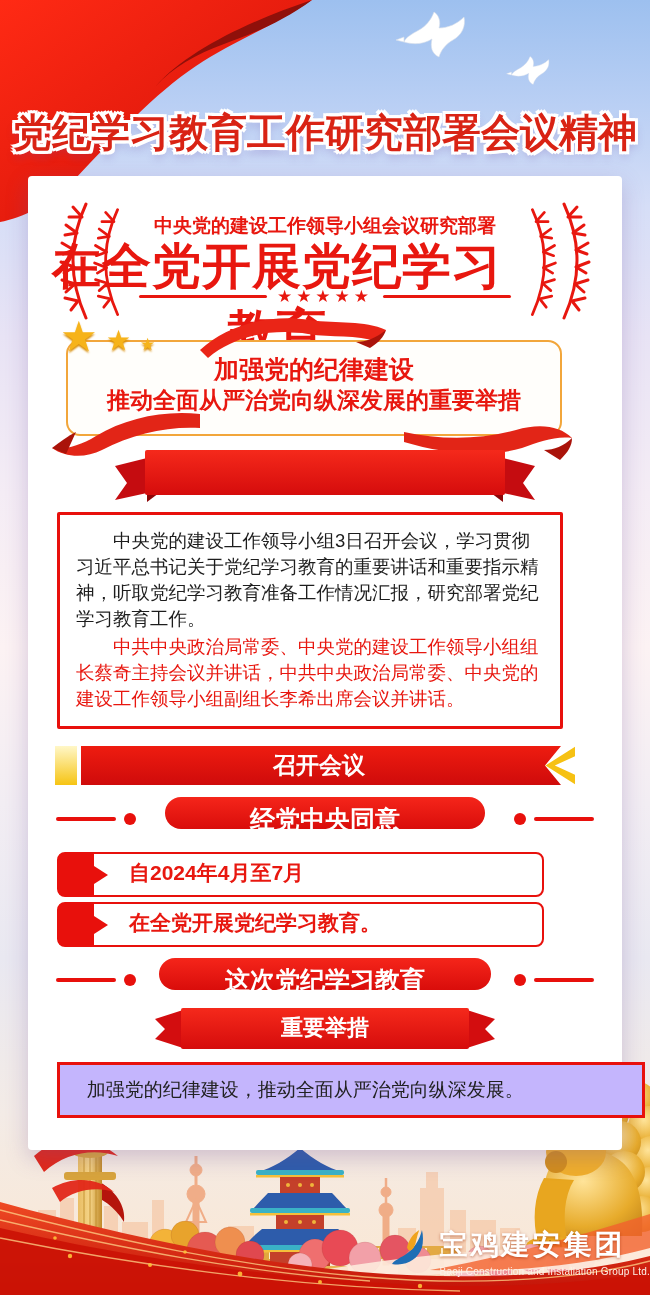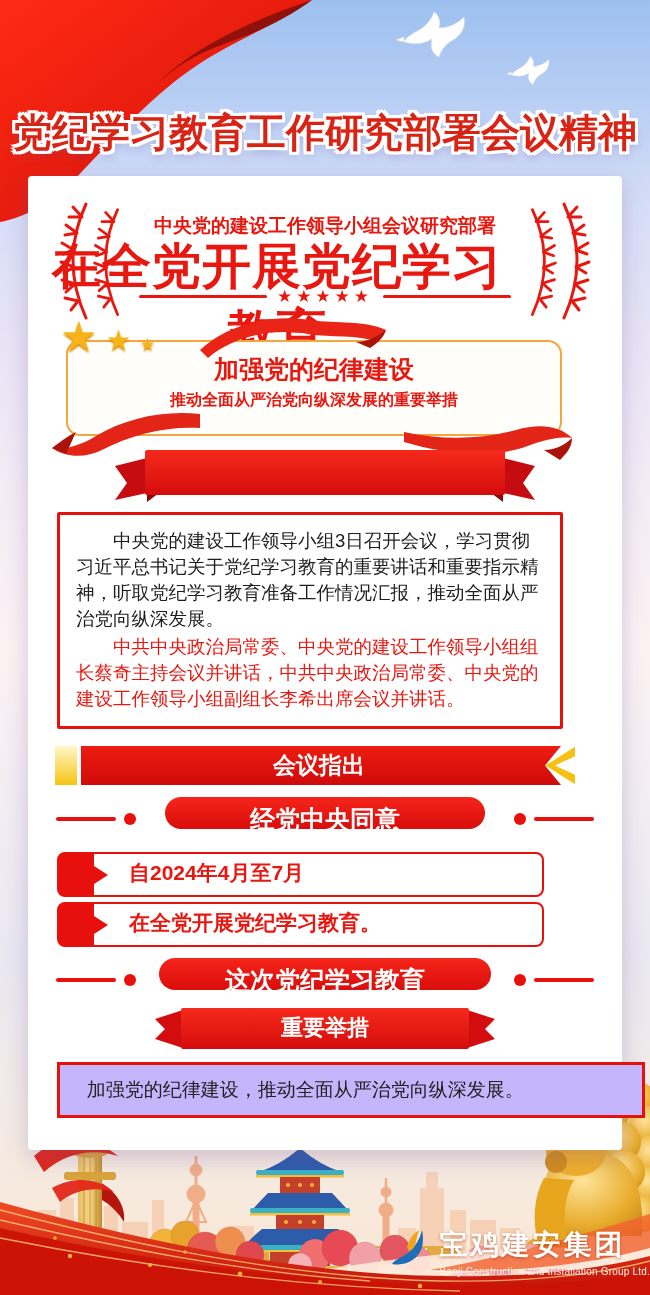--- a/index.html
+++ b/index.html
@@ -31,21 +31,21 @@
   #hdr-big{left:0;top:58px;width:498px;text-align:center;font-size:49px;font-weight:900;color:#e8170f;letter-spacing:1px;}
   #stars-row{left:0;top:110px;width:594px;display:flex;align-items:center;justify-content:center;}
   .hline{width:128px;height:3px;background:#e8170f;border-radius:2px;}
   #stars-glyphs{font-size:17px;color:#e8170f;letter-spacing:4px;margin:0 10px;white-space:nowrap;}
   
   #goldbox{
     left:38px;top:164px;width:492px;height:92px;border:2px solid #f2a63b;border-radius:14px;
     background:#fffefb;text-align:center;
   }
   #goldbox .l1{margin-top:11px;font-size:25px;font-weight:800;color:#e8170f;line-height:32px;}
-  #goldbox .l2{font-size:16px;font-weight:800;color:#e8170f;line-height:30px;}
+  #goldbox .l2{font-size:23px;font-weight:800;color:#e8170f;line-height:30px;}
   #gb-stars{left:-8px;top:-26px;width:110px;height:50px;}
   #gb-stars span{position:absolute;color:#f6b31a;text-shadow:0 2px 2px #d98f0b;}
   #gb-stars .s1{left:0;top:-4px;font-size:42px;}
   #gb-stars .s2{left:46px;top:8px;font-size:28px;}
   #gb-stars .s3{left:80px;top:18px;font-size:17px;}
   #gb-ribbon-top{left:130px;top:-28px;}
   #gb-ribbon-bl{left:-16px;bottom:-24px;}
   #gb-ribbon-br{right:-14px;bottom:-28px;}
   
   .ribbon-wrap{left:0;width:594px;display:flex;justify-content:center;}
@@ -197,29 +197,29 @@
         <g transform="translate(424,0) scale(-1,1)">
           <polygon points="34,12 2,20 14,37 2,54 34,47" fill="#c50c10"></polygon>
           <polygon points="34,47 34,56 46,47" fill="#8e0608"></polygon>
         </g>
         <rect x="32" y="4" width="360" height="45" rx="2" fill="url(#rb)"></rect>
       </svg>
     </div>
   </div>
 
   <div id="parabox" class="abs">
-    <p class="p-black">中央党的建设工作领导小组3日召开会议，学习贯彻习近平总书记关于党纪学习教育的重要讲话和重要指示精神，听取党纪学习教育准备工作情况汇报，推动全面从严治党向纵深发展。</p>
+    <p class="p-black">中央党的建设工作领导小组3日召开会议，学习贯彻习近平总书记关于党纪学习教育的重要讲话和重要指示精神，听取党纪学习教育准备工作情况汇报，研究部署党纪学习教育工作。</p>
     <p class="p-red">中共中央政治局常委、中央党的建设工作领导小组组长蔡奇主持会议并讲话，中共中央政治局常委、中央党的建设工作领导小组副组长李希出席会议并讲话。</p>
   </div>
 
   <div id="banner2" class="abs">
     <div class="gold-cap"></div>
     <div class="gold-chev"></div>
     <div class="red-bar"></div>
-    <div class="btxt">会议指出</div>
+    <div class="btxt">召开会议</div>
   </div>
 
   <div id="pill-row1" class="abs pill-row">
     <div class="pline l"></div>
     <div class="pdot l"></div>
     <div id="pill1" class="pill">经党中央同意</div>
     <div class="pdot r"></div>
     <div class="pline r"></div>
   </div>
 

